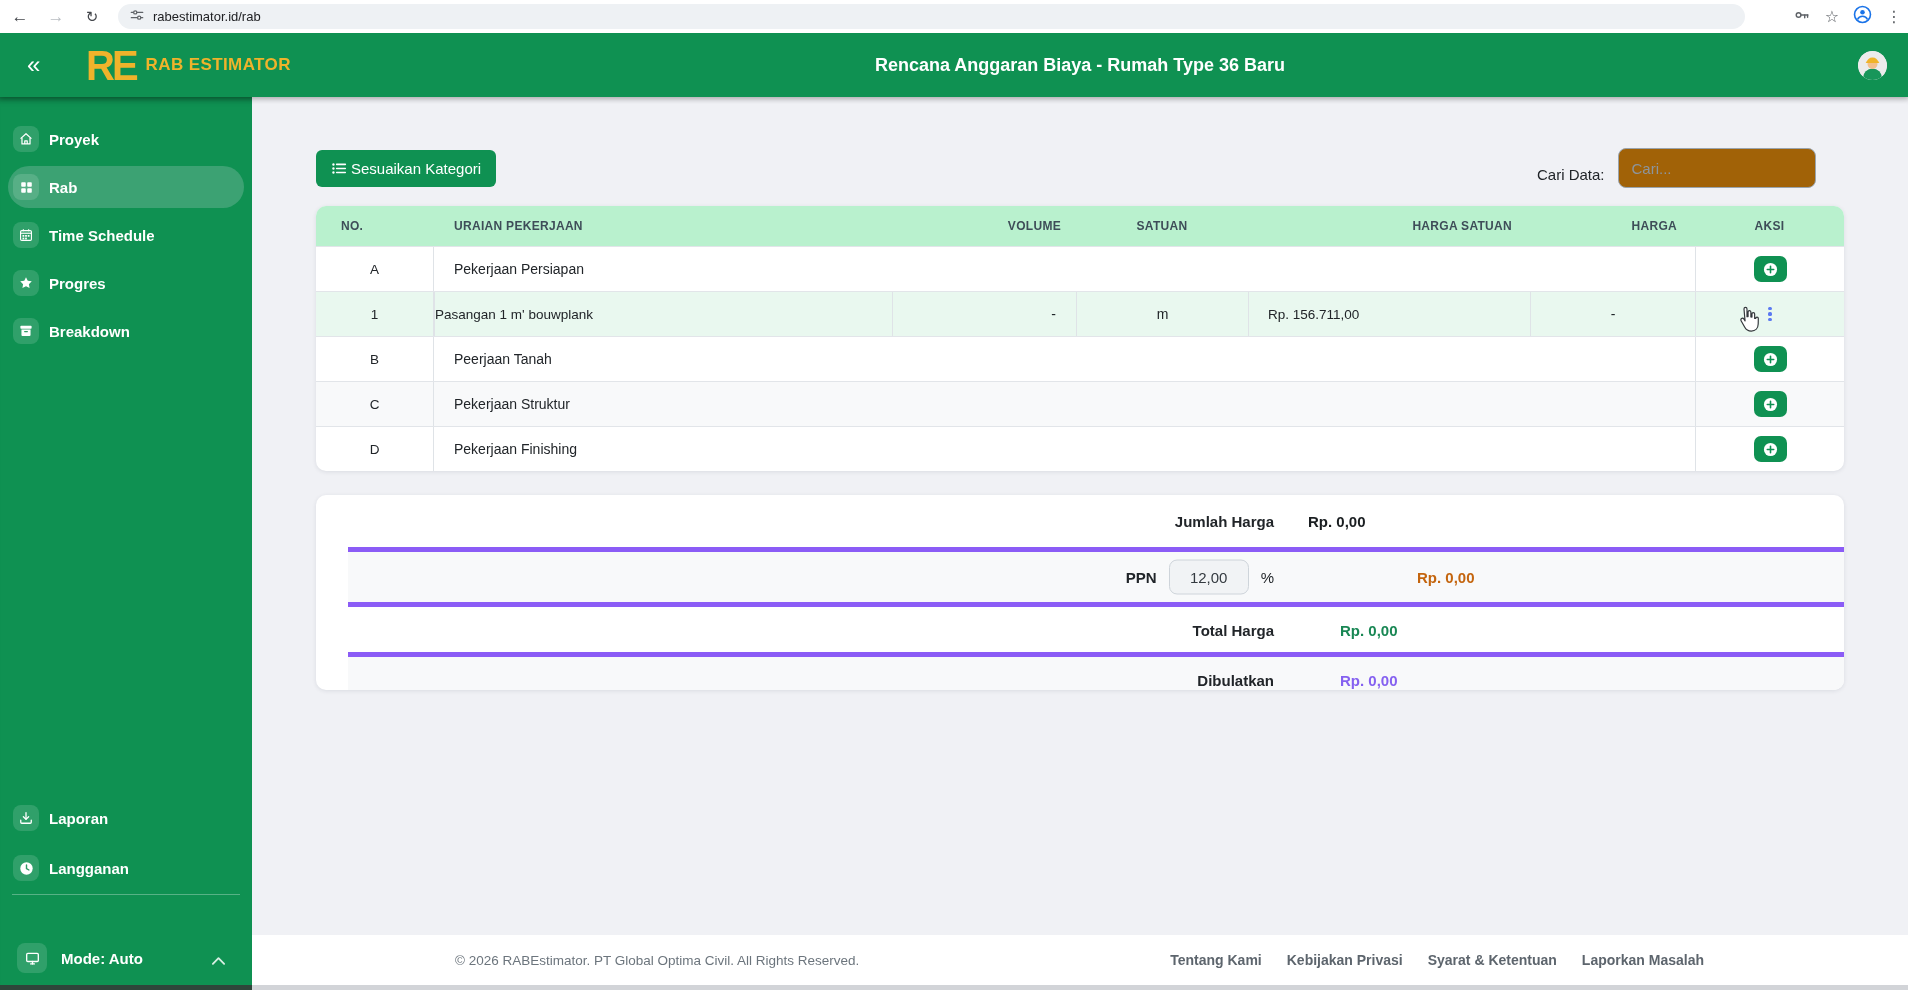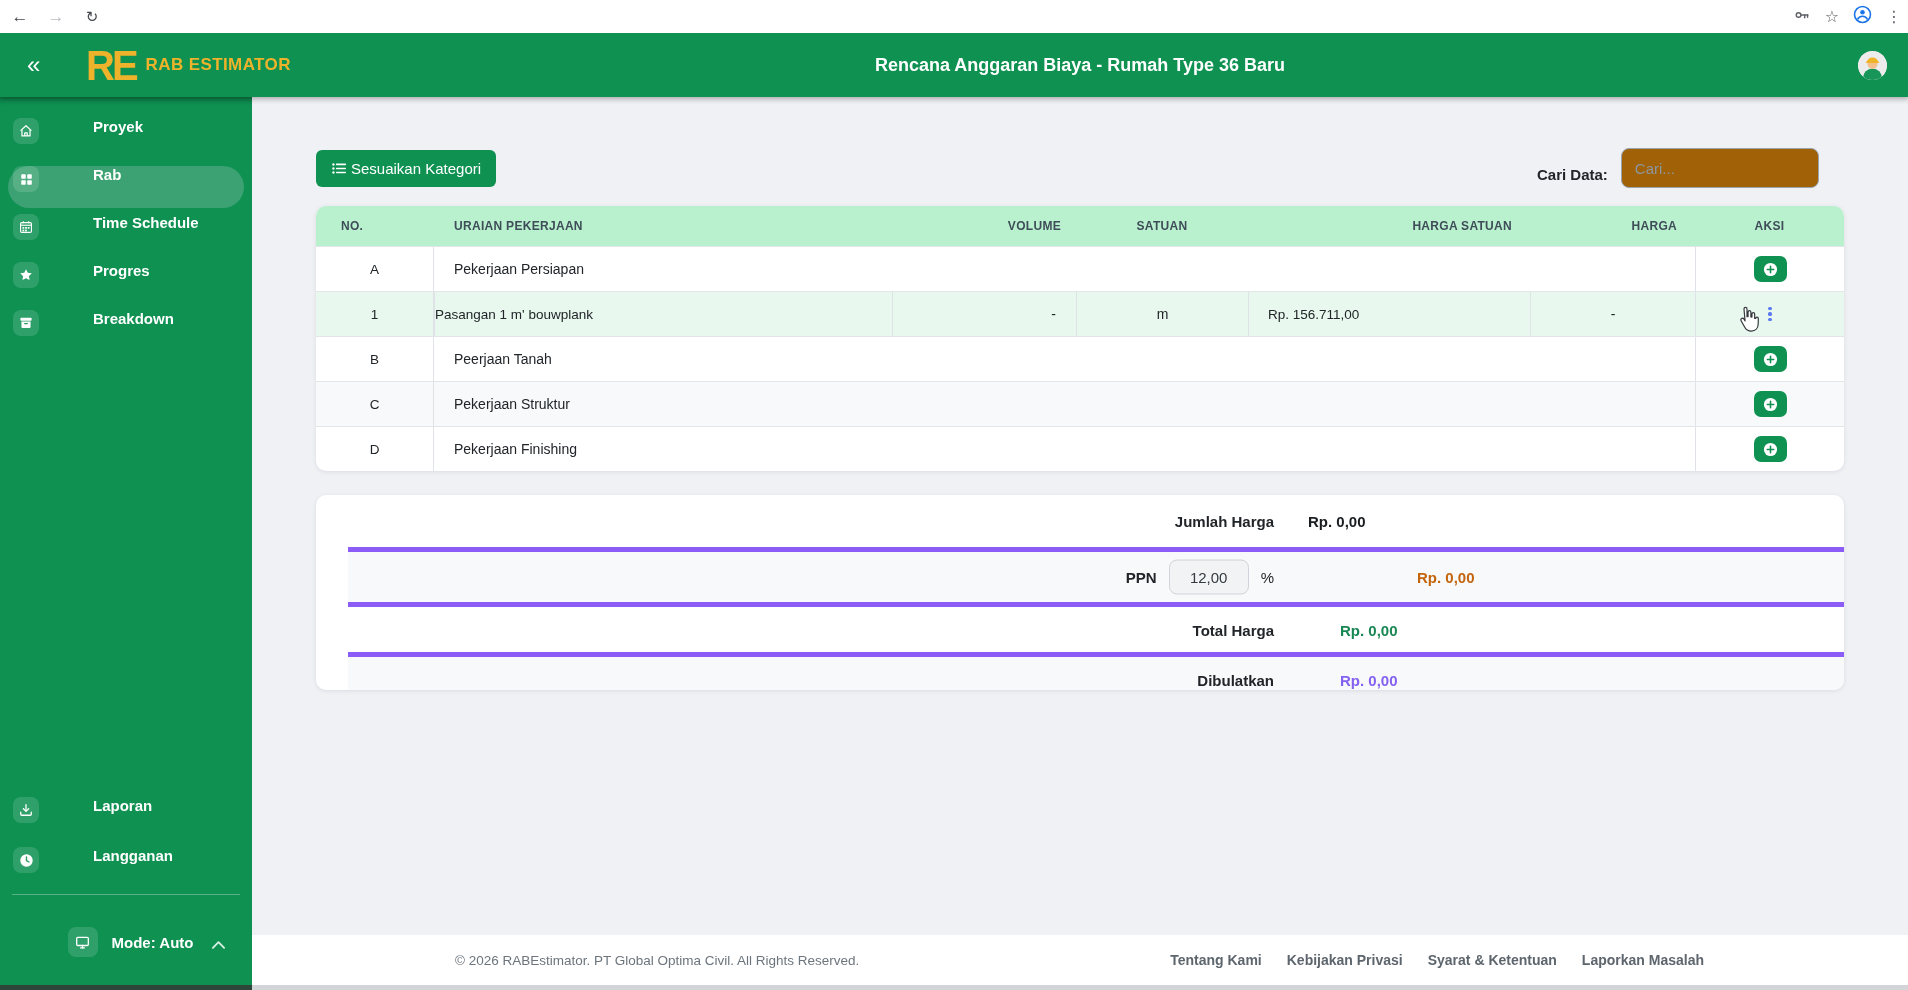--- a/index.html
+++ b/index.html
@@ -28,43 +28,43 @@
   .brand .name { font-size:17px; font-weight:800; color:#efb32b; margin-left:10px; letter-spacing:.4px; }
   .page-title { position:absolute; left:252px; top:0; width:1656px; height:64px; display:flex;
                 align-items:center; justify-content:center; color:#ffffff; font-size:18px; font-weight:700; }
   .avatar { position:absolute; right:21px; top:18px; width:29px; height:29px; border-radius:50%;
             overflow:hidden; background:#e9e9e9; cursor:pointer; }
 
   
   .sidebar { position:absolute; left:0; top:97px; width:252px; height:893px; background:#0f9152; z-index:30;
              box-shadow:inset 0 9px 7px -7px rgba(0,0,0,.3); }
   .side-group { position:absolute; left:0; top:21px; width:252px; display:flex; flex-direction:column; gap:6px; }
-  .side-item { position:relative; height:42px; margin:0 8px; display:flex; align-items:flex-start;
-               padding-left:5px; border-radius:21px; cursor:pointer;gap:44px; }
+  .side-item { position:relative; height:42px; margin:0 8px; display:flex; align-items:center;
+               padding-left:5px; border-radius:21px; cursor:pointer; }
   .side-item.active { background:#3ca273; }
   .icon-box { width:26px; height:26px; border-radius:8px; background:rgba(255,255,255,.14);
               display:flex; align-items:center; justify-content:center; flex:0 0 26px; }
   .side-item .lbl { color:#ffffff; font-size:15px; font-weight:600; margin-left:10px; }
   .side-bottom { position:absolute; left:0; top:700px; width:252px; }
   .divider { position:absolute; left:12px; top:97px; width:228px; height:1px; background:rgba(255,255,255,.3); }
-  .mode-item { position:absolute; left:8px; top:124px; width:236px; height:42px; display:flex;
-               align-items:center; padding-left:9px; cursor:pointer;justify-content:center; }
+  .mode-item { position:absolute; left:8px; top:140px; width:236px; height:42px; display:flex;
+               align-items:center; padding-left:9px; cursor:pointer; }
   .mode-item .icon-box { width:30px; height:30px; flex:0 0 30px; }
   .mode-item .lbl { color:#ffffff; font-size:15px; font-weight:700; margin-left:14px; }
   .mode-item .chev { position:absolute; right:18px; top:15px; }
 
   
   .main { position:absolute; left:252px; top:97px; width:1656px; height:893px; background:#f0f1f5;
           box-shadow:inset 0 8px 7px -7px rgba(0,0,0,.12); }
 
   .btn-category { position:absolute; left:64px; top:53px; height:37px; padding:0 15px; background:#0f9152;
                   border:none; border-radius:6px; color:#ffffff; font-size:15px; display:flex;
                   align-items:center; gap:3px; cursor:pointer; font-family:inherit; }
   .search-wrap { position:absolute; top:51px; left:1285px; display:flex; align-items:center; gap:13px; }
-  .search-wrap label { font-size:15px; font-weight:700; color:#212529;margin-top:12px; }
+  .search-wrap label { font-size:15px; font-weight:400; color:#212529;margin-top:12px; }
   .search-input { width:198px; height:40px; border:1px solid #9aa4ad; border-radius:8px; padding:0 13px;
                   font-size:15px; color:#212529; background:#a16207; font-family:inherit; }
   .search-input::placeholder { color:#8d959d; }
 
   
   .card { position:absolute; left:64px; background:#ffffff; border-radius:10px;
           box-shadow:0 1px 4px rgba(30,40,60,.10); overflow:hidden; }
   .table-card { top:109px; width:1528px; height:265px; }
   .tgrid { display:grid; grid-template-columns:118px 458px 184px 172px 282px 165px 149px; align-items:stretch; }
   .thead { height:40px; background:#b9f1ce; }
@@ -128,20 +128,31 @@
 
   .cursor-overlay { position:absolute; left:1482px; top:208px; z-index:20; pointer-events:none; }
 </style>
 </head>
 <body>
 
 <div class="chrome">
   <div class="nav-ic nav-back">←</div>
   <div class="nav-ic nav-fwd">→</div>
   <div class="nav-ic nav-reload">↻</div>
+  <div class="omnibox">
+    <span>
+      <svg width="14" height="14" viewBox="0 0 16 16" fill="none" stroke="#5f6368" stroke-width="1.5" stroke-linecap="round">
+        <line x1="1.5" y1="5" x2="14.5" y2="5"></line>
+          <circle cx="6" cy="5" r="1.8" fill="#fff"></circle>
+        <line x1="1.5" y1="11" x2="14.5" y2="11"></line>
+          <circle cx="10.5" cy="11" r="1.8" fill="#fff"></circle>
+      </svg>
+    </span>
+    <span class="url">rabestimator.id/rab</span>
+  </div>
   <div class="chrome-right">
     <span>
       <svg width="18" height="18" viewBox="0 0 20 20" fill="none" stroke="#5f6368" stroke-width="1.6" stroke-linecap="round">
         <circle cx="6.2" cy="10" r="2.6"></circle>
           <line x1="8.8" y1="10" x2="16.5" y2="10"></line>
         <line x1="13" y1="10" x2="13" y2="13"></line>
           <line x1="16.2" y1="10" x2="16.2" y2="12.4"></line>
       </svg>
     </span>
     <span class="glyph-ic">☆</span>

